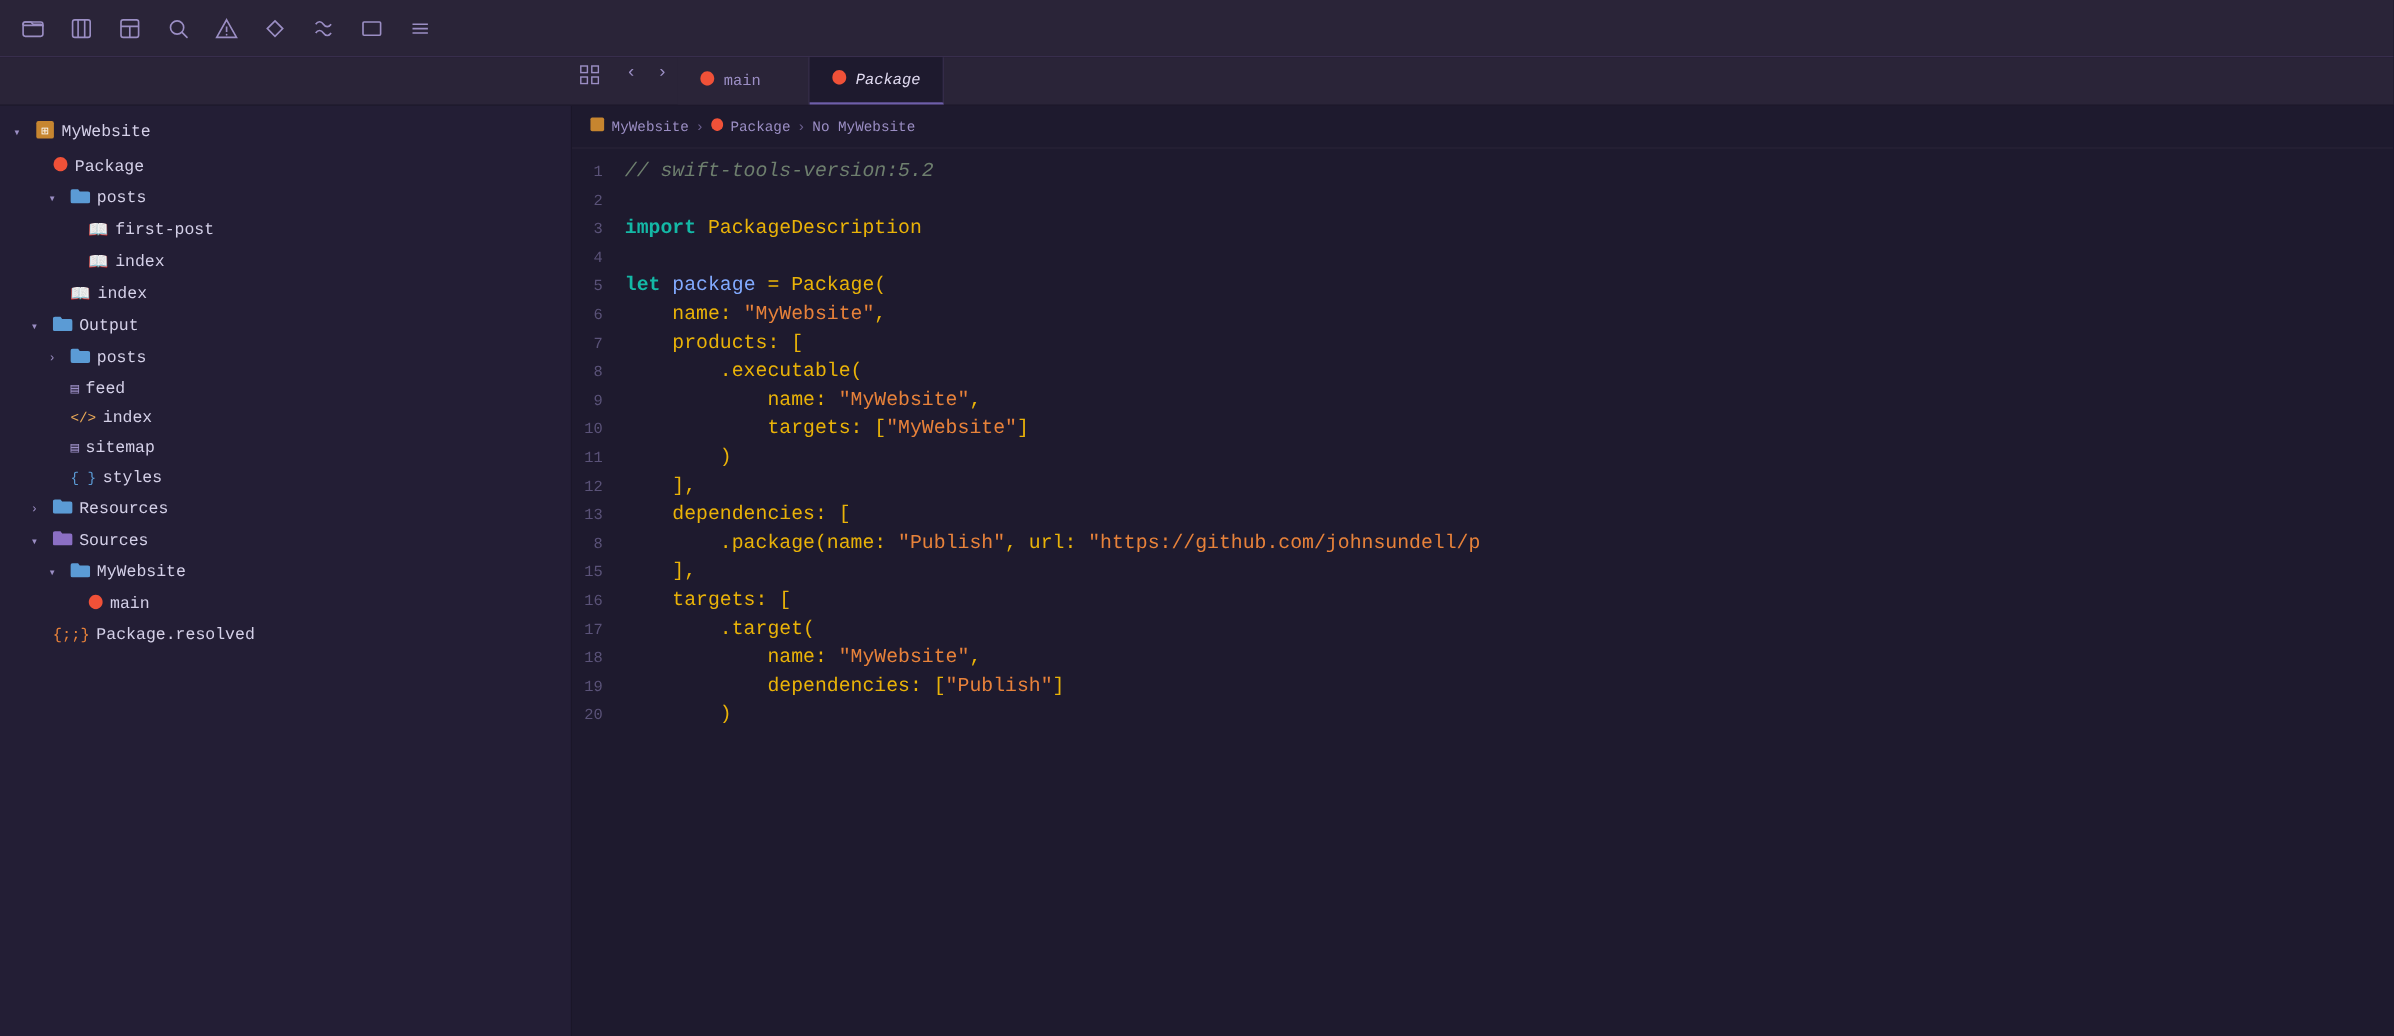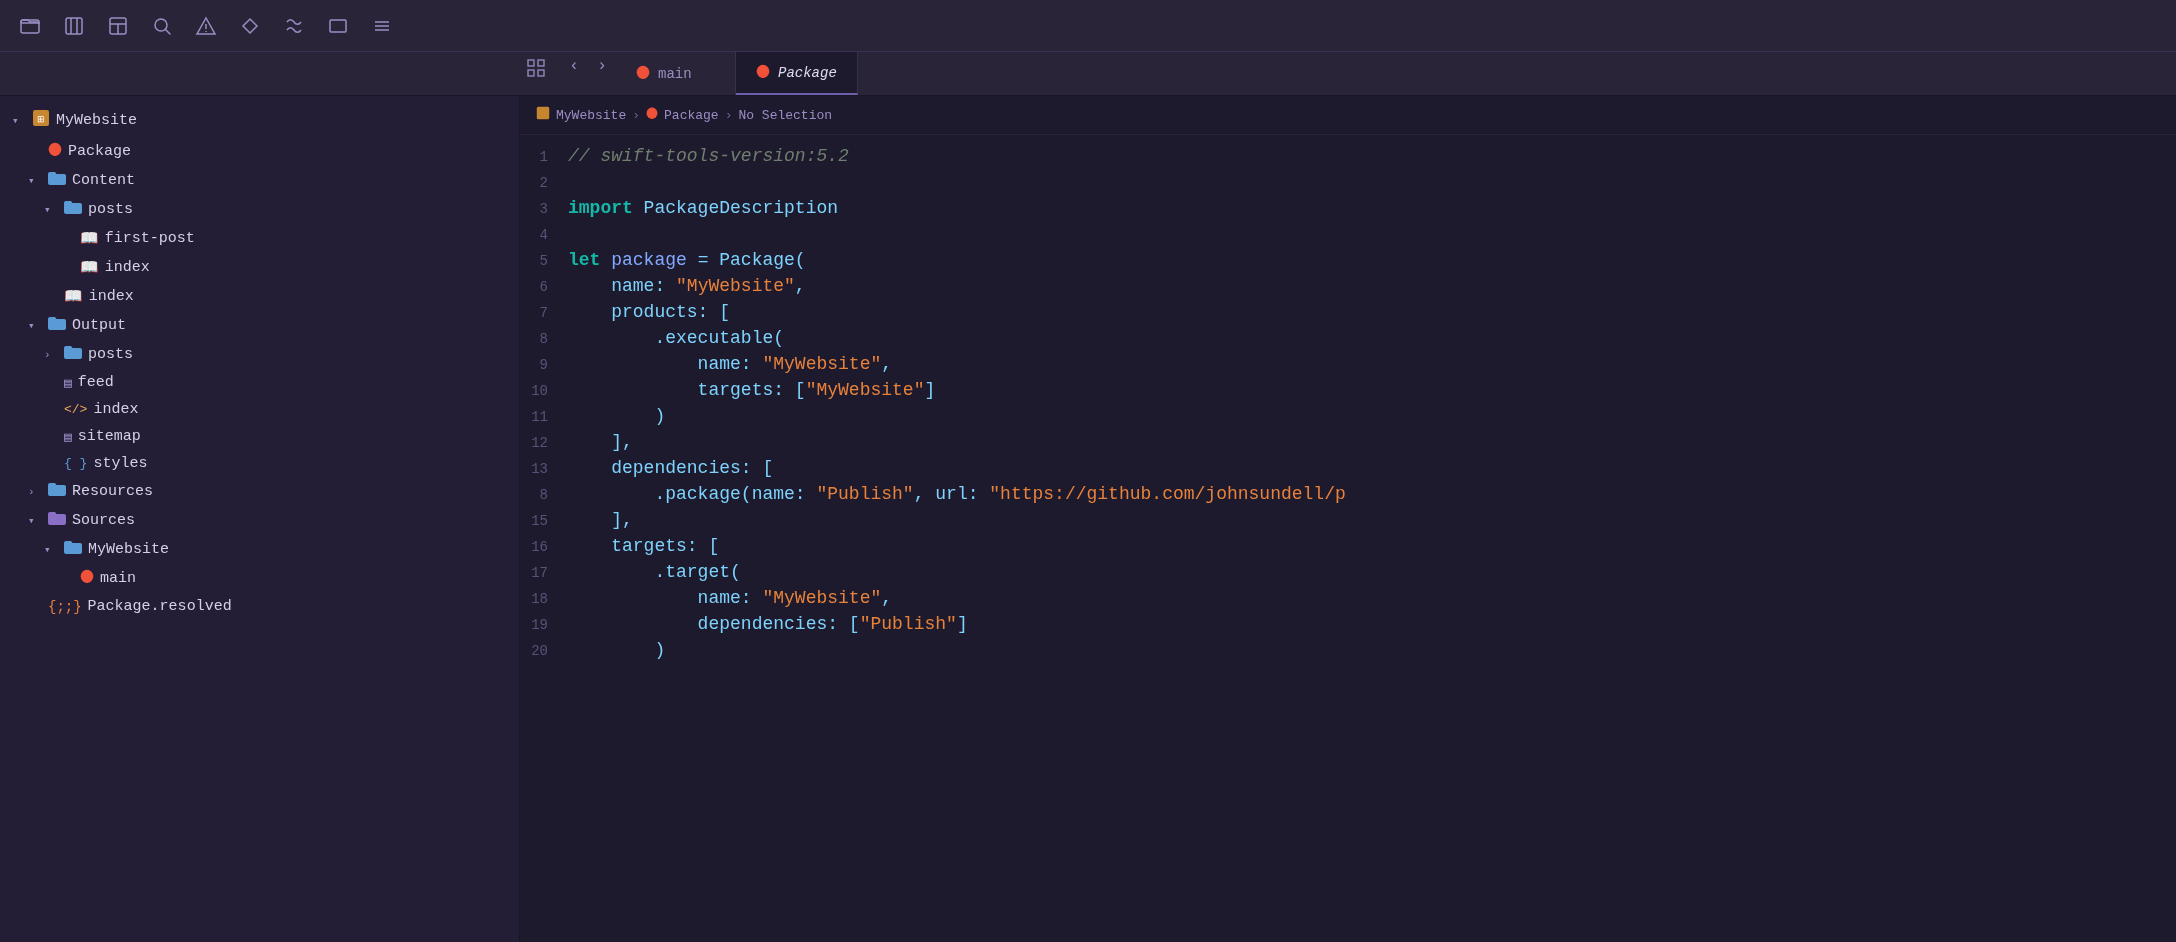--- a/index.html
+++ b/index.html
@@ -179,21 +179,21 @@
     .line-code {
       font-size: 18px;
       white-space: pre;
       line-height: 26px;
     }
 
     
     .c-comment { color: #6e7f6e; font-style: italic; }
     .c-keyword { color: #14b8a6; font-weight: bold; }
     .c-string { color: #e8823a; }
-    .c-plain { color: #7dd3fc; }
+    .c-plain { color: #eab308; }
     .c-blue { color: #82aaff; }
     .c-url { color: #e8823a; }
   </style>
 </head>
 <body>
 
 <div class="toolbar">
   <div class="toolbar-icon">
     <svg width="22" height="22" viewBox="0 0 22 22" fill="none">
       <rect x="2" y="5" width="18" height="13" rx="2" stroke="#9b8ec4" stroke-width="1.5"></rect>
@@ -301,65 +301,56 @@
     <div class="tree-item indent-1">
       <span class="chevron" style="width:14px;"></span>
       <span style="color:#f05138;">
         <svg width="14" height="14" viewBox="0 0 20 20">
             <path d="M10 1C5 1 1 5.5 1 10.5c0 2.5 1 4.8 2.7 6.5C7 20 10 20 10 20s3 0 6.3-3c1.7-1.7 2.7-4 2.7-6.5C19 5.5 15 1 10 1z" fill="#f05138"></path>
           </svg>
       </span>
       <span class="tree-item-label">Package</span>
     </div>
 
+
+    <div class="tree-item indent-2">
+      <span class="chevron open"></span>
+      <span>
+        <svg width="18" height="14" viewBox="0 0 18 14">
+            <path d="M0 3a2 2 0 012-2h5l1.5 2H16a2 2 0 012 2v7a2 2 0 01-2 2H2a2 2 0 01-2-2V3z" fill="#5b9bd5"></path>
+          </svg>
+      </span>
+      <span class="tree-item-label">posts</span>
+    </div>
+
+    <div class="tree-item indent-3">
+      <span class="chevron" style="width:14px;"></span>
+      <span style="color:#9b8ec4;">📖</span>
+      <span class="tree-item-label">first-post</span>
+    </div>
+
+    <div class="tree-item indent-3">
+      <span class="chevron" style="width:14px;"></span>
+      <span style="color:#9b8ec4;">📖</span>
+      <span class="tree-item-label">index</span>
+    </div>
+
+    <div class="tree-item indent-2">
+      <span class="chevron" style="width:14px;"></span>
+      <span style="color:#9b8ec4;">📖</span>
+      <span class="tree-item-label">index</span>
+    </div>
+
     <div class="tree-item indent-1">
       <span class="chevron open"></span>
       <span>
         <svg width="18" height="14" viewBox="0 0 18 14">
             <path d="M0 3a2 2 0 012-2h5l1.5 2H16a2 2 0 012 2v7a2 2 0 01-2 2H2a2 2 0 01-2-2V3z" fill="#5b9bd5"></path>
           </svg>
       </span>
-      <span class="tree-item-label">Content</span>
-    </div>
-
-    <div class="tree-item indent-2">
-      <span class="chevron open"></span>
-      <span>
-        <svg width="18" height="14" viewBox="0 0 18 14">
-            <path d="M0 3a2 2 0 012-2h5l1.5 2H16a2 2 0 012 2v7a2 2 0 01-2 2H2a2 2 0 01-2-2V3z" fill="#5b9bd5"></path>
-          </svg>
-      </span>
-      <span class="tree-item-label">posts</span>
-    </div>
-
-    <div class="tree-item indent-3">
-      <span class="chevron" style="width:14px;"></span>
-      <span style="color:#9b8ec4;">📖</span>
-      <span class="tree-item-label">first-post</span>
-    </div>
-
-    <div class="tree-item indent-3">
-      <span class="chevron" style="width:14px;"></span>
-      <span style="color:#9b8ec4;">📖</span>
-      <span class="tree-item-label">index</span>
-    </div>
-
-    <div class="tree-item indent-2">
-      <span class="chevron" style="width:14px;"></span>
-      <span style="color:#9b8ec4;">📖</span>
-      <span class="tree-item-label">index</span>
-    </div>
-
-    <div class="tree-item indent-1">
-      <span class="chevron open"></span>
-      <span>
-        <svg width="18" height="14" viewBox="0 0 18 14">
-            <path d="M0 3a2 2 0 012-2h5l1.5 2H16a2 2 0 012 2v7a2 2 0 01-2 2H2a2 2 0 01-2-2V3z" fill="#5b9bd5"></path>
-          </svg>
-      </span>
       <span class="tree-item-label">Output</span>
     </div>
 
     <div class="tree-item indent-2">
       <span class="chevron closed"></span>
       <span>
         <svg width="18" height="14" viewBox="0 0 18 14">
             <path d="M0 3a2 2 0 012-2h5l1.5 2H16a2 2 0 012 2v7a2 2 0 01-2 2H2a2 2 0 01-2-2V3z" fill="#5b9bd5"></path>
           </svg>
       </span>
@@ -449,21 +440,21 @@
       </span>
       <span>MyWebsite</span>
       <span class="breadcrumb-sep">›</span>
       <span style="color:#f05138;">
         <svg width="12" height="12" viewBox="0 0 20 20">
             <path d="M10 1C5 1 1 5.5 1 10.5c0 2.5 1 4.8 2.7 6.5C7 20 10 20 10 20s3 0 6.3-3c1.7-1.7 2.7-4 2.7-6.5C19 5.5 15 1 10 1z" fill="#f05138"></path>
           </svg>
       </span>
       <span>Package</span>
       <span class="breadcrumb-sep">›</span>
-      <span>No Selection</span>
+      <span>No MyWebsite</span>
     </div>
 
     <div class="code-area">
 
       <div class="code-line">
         <span class="line-num">1</span>
         <span class="line-code c-comment">// swift-tools-version:5.2</span>
       </div>
 
       <div class="code-line">

